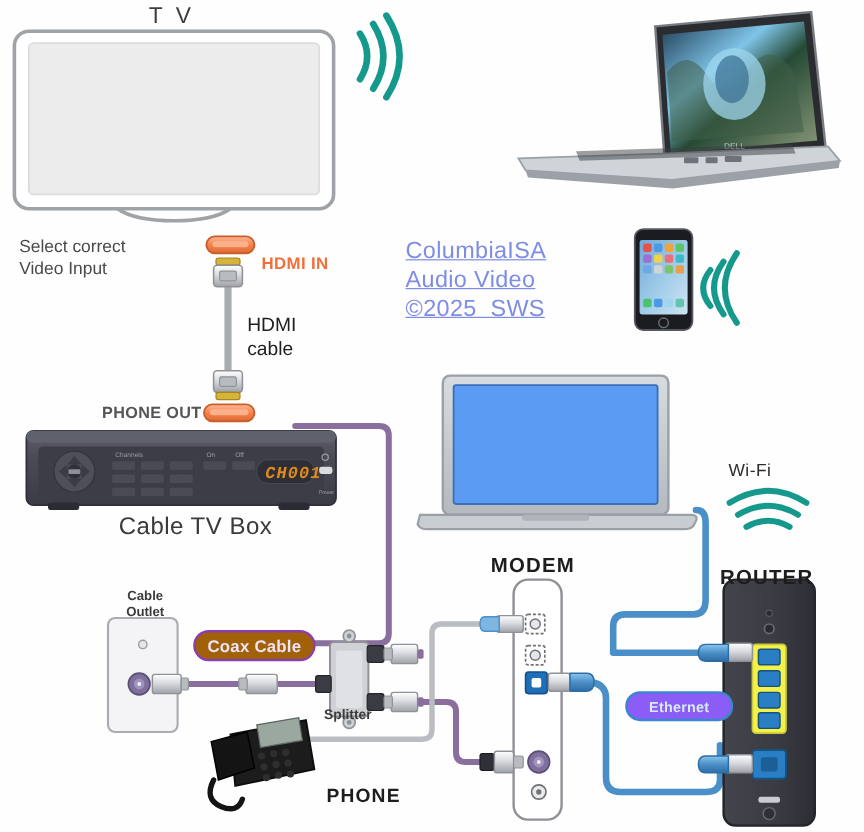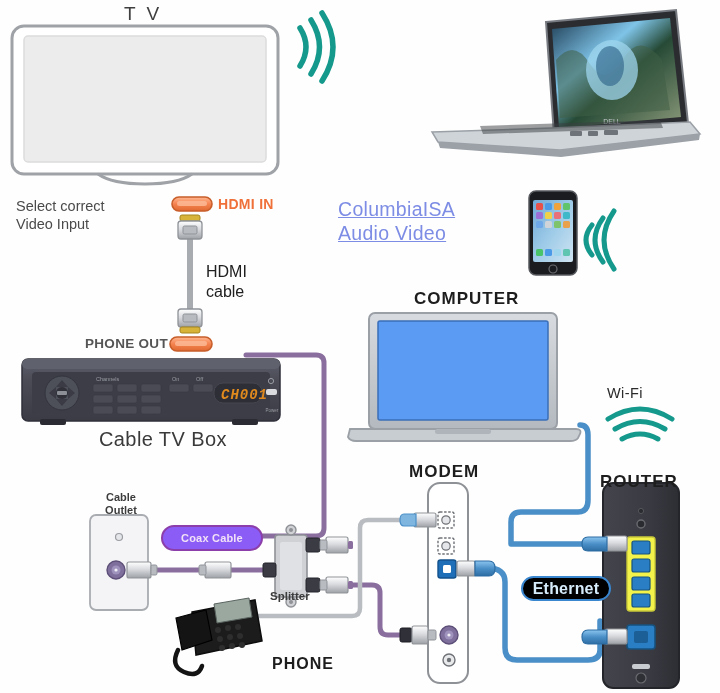--- a/index.html
+++ b/index.html
@@ -3,36 +3,36 @@
 <meta charset="utf-8">
 <style>
   html,body{margin:0;padding:0;background:#fff;}
   body{width:720px;height:693px;position:relative;overflow:hidden;
        font-family:"Liberation Sans",sans-serif;background:#fefefe;}
   #stage{position:absolute;inset:0;width:720px;height:693px;padding-left:13px;}
   #svgroot{position:absolute;left:0;top:0;width:720px;height:693px;}
   .lbl{position:absolute;white-space:pre;}
   .t-tv{font-size:19px;color:#3f3f3f;letter-spacing:3px;}
   .t-src{font-size:14.5px;color:#4a4a4a;line-height:1.25;}
-  .t-hdmiin{font-size:14px;font-weight:bold;color:#f0703a;letter-spacing:.3px;}
+  .t-hdmiin{font-size:14px;font-weight:bold;color:#f0703a;letter-spacing:.3px;margin-top:15px;}
   .t-hdmiout{font-size:13.5px;font-weight:bold;color:#555;letter-spacing:.3px;}
   .t-hdmicable{font-size:16px;color:#202020;line-height:1.22;}
   .t-box{font-size:20px;color:#3a3a3a;letter-spacing:.4px;}
   .t-wm{font-size:19.5px;color:#7d8ce4;line-height:1.22;letter-spacing:.3px;text-decoration:underline;}
   .t-dev{font-size:17px;font-weight:bold;color:#1d1d1d;letter-spacing:1px;}
   .t-wifi{font-size:14.5px;color:#2b2b2b;letter-spacing:.4px;}
   .t-small{font-size:11px;color:#3c3c3c;line-height:1.2;font-weight:bold;text-align:center;}
   .t-splitter{font-size:11.5px;color:#3c3c3c;font-weight:bold;}
   .t-phone{font-size:16px;font-weight:bold;color:#1d1d1d;letter-spacing:1px;}
   .pill{position:absolute;border-radius:999px;display:flex;align-items:center;
         justify-content:center;font-weight:bold;}
-  .pill-coax{background:#8b5cf6;border:2px solid #8c3faa;color:#f2e2f7;
-             font-size:11px;letter-spacing:.2px;}
-  .pill-eth{background:#000000;border:2px solid #3a86cf;color:#d6ecfb;
-            font-size:16px;letter-spacing:.2px;}
+  .pill-coax{background:#a16207;border:2px solid #8c3faa;color:#f2e2f7;
+             font-size:14px;letter-spacing:.2px;}
+  .pill-eth{background:#8b5cf6;border:2px solid #3a86cf;color:#d6ecfb;
+            font-size:12px;letter-spacing:.2px;}
 </style>
 </head>
 <body>
 
 <div id="stage">
 
 <svg id="svgroot" viewBox="0 0 720 693">
   <defs>
     <linearGradient id="gConn" x1="0" y1="0" x2="0" y2="1">
       <stop offset="0%" stop-color="#ffffff"></stop>
@@ -373,23 +373,22 @@
 
 <div class="lbl t-hdmicable" style="left:206px;top:262px;"><span>HDMI</span><br><span>cable</span></div>
 
 <div class="lbl t-hdmiout" style="left:85px;top:336px;">PHONE OUT</div>
 
 <div class="lbl t-box" style="left:99px;top:428px;">Cable TV Box</div>
 
 <div class="lbl" style="left:221px;top:387px;font-family:'Liberation Mono',monospace;
      font-size:14px;font-weight:bold;font-style:italic;color:#e08a1e;letter-spacing:1px;">CH001</div>
 
-<div class="lbl t-wm" style="left:338px;top:198px;"><span>ColumbiaISA</span><br><span>Audio Video</span><br></div>
-
-<div class="lbl t-dev" style="left:414px;top:289px;">COMPUTER</div>
+<div class="lbl t-wm" style="left:338px;top:198px;"><span>ColumbiaISA</span><br><span>Audio Video</span><br><span>©2025  SWS</span></div>
+
 
 <div class="lbl t-wifi" style="left:607px;top:385px;">Wi-Fi</div>
 
 <div class="lbl t-dev" style="left:600px;top:457px;margin-top:15px;">ROUTER</div>
 
 <div class="lbl t-dev" style="left:409px;top:462px;text-align:center;">MODEM</div>
 
 <div class="lbl t-splitter" style="left:270px;top:590px;">Splitter</div>
 
 <div class="lbl t-small" style="left:95px;top:491px;width:52px;"><span>Cable</span><br><span>Outlet</span></div>

